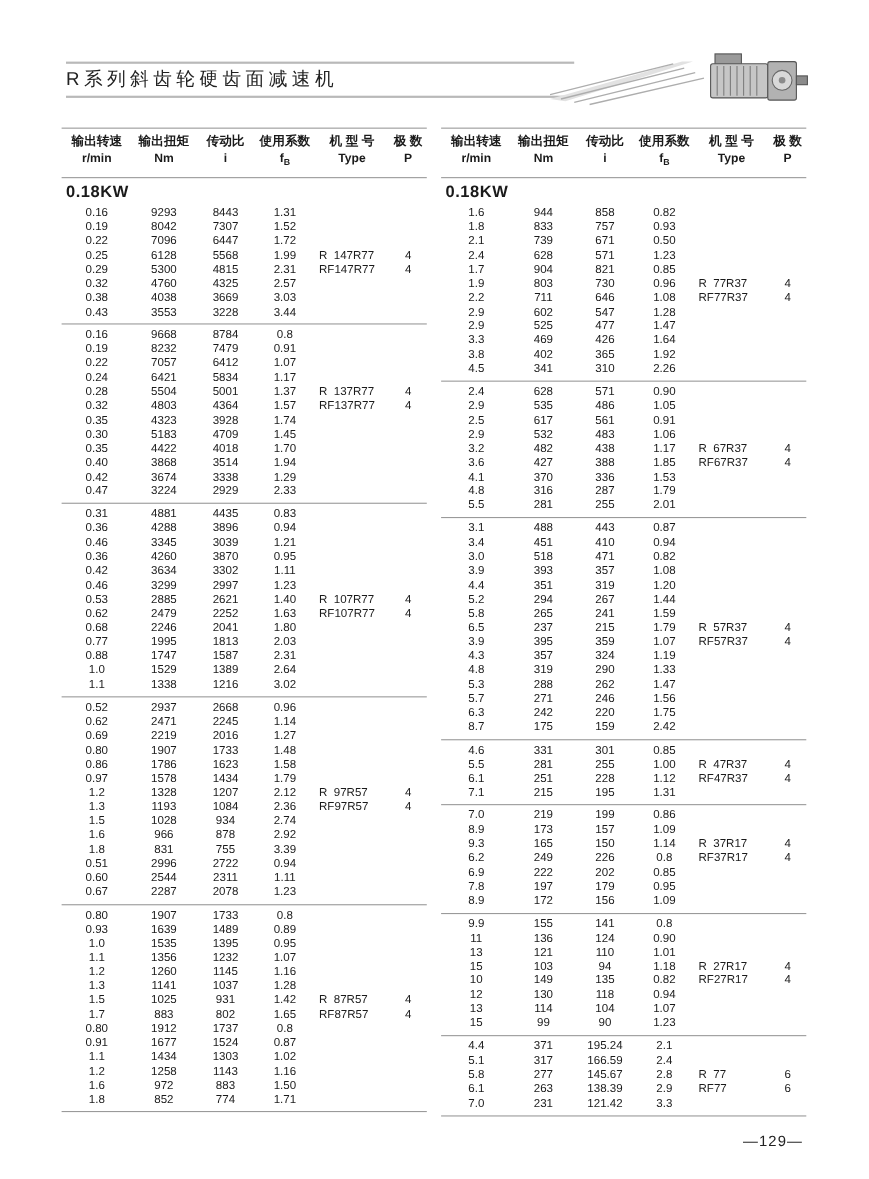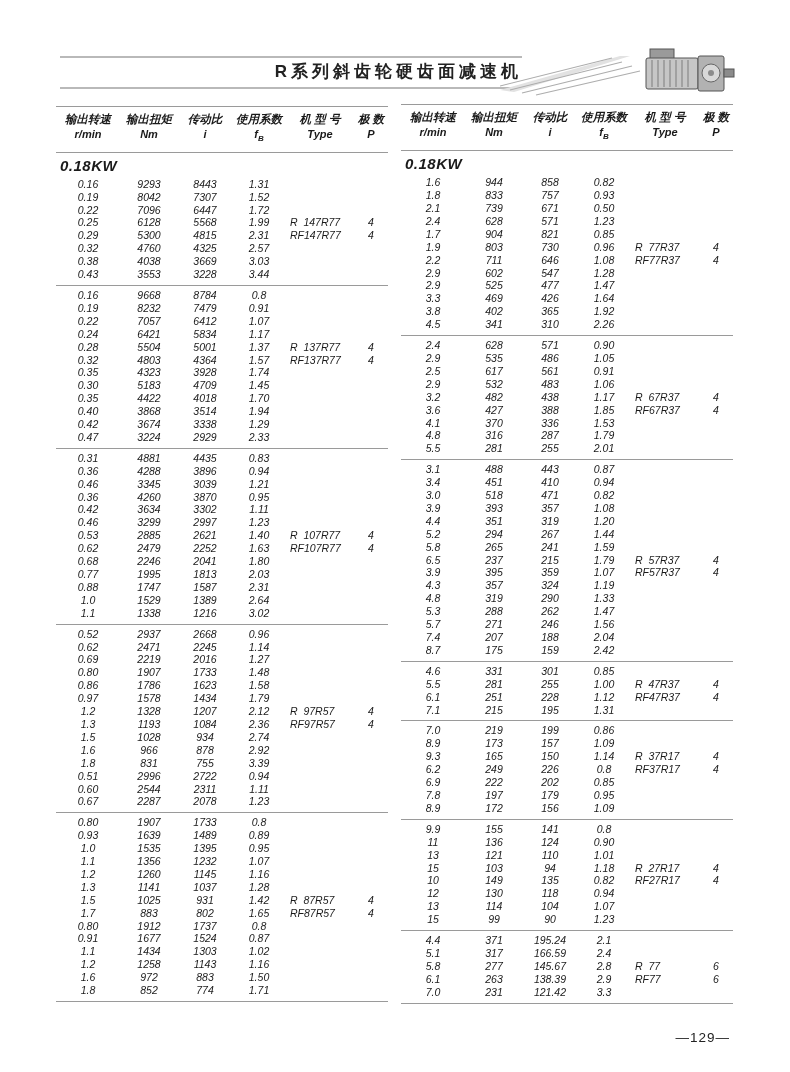--- a/index.html
+++ b/index.html
@@ -6,26 +6,26 @@
   .page{
     position:relative;width:790px;height:1072px;background:#ffffff;
     font-family:"Liberation Sans","DejaVu Sans",sans-serif;color:#1a1a1a;
     overflow:hidden;margin:0 auto;box-shadow:0 0 4px rgba(0,0,0,.25);
   }
   
   .header{position:absolute;top:50px;left:60px;width:676px;height:46px;}
   .rule-top{position:absolute;top:6px;left:0;width:462px;height:2px;background:#b9b9b9;}
   .rule-bottom{position:absolute;top:37px;left:0;width:462px;height:2px;background:#b9b9b9;}
   .title{
-    position:absolute;top:10px;left:0;width:462px;text-align:right;
-    font-size:17px;font-weight:bold;letter-spacing:4px;color:#222;
+    position:absolute;top:10px;left:0;width:462px;text-align:left;
+    font-size:17px;font-weight:normal;letter-spacing:4px;color:#222;
   }
   .motor-art{position:absolute;top:-4px;right:0;width:236px;height:52px;}
   
-  .tables{position:absolute;top:104px;left:56px;width:678px;display:flex;align-items:center;font-style:italic;}
+  .tables{position:absolute;top:116px;left:56px;width:678px;display:flex;align-items:flex-start;}
   .col{width:332px;}
   .vdiv{width:1px;background:#9a9a9a;margin:0 6px;}
   .thead{
     display:grid;grid-template-columns:64px 58px 54px 54px 68px 34px;
     border-top:1px solid #9a9a9a;border-bottom:1px solid #9a9a9a;
     padding:5px 0 6px 0;
   }
   .th{text-align:center;}
   .th-l1{font-size:11.5px;font-weight:bold;line-height:15px;}
   .th-l2{font-size:11px;font-weight:bold;line-height:14px;}
@@ -905,24 +905,24 @@
           </div>
           <div class="row">
             <div class="cell c0">5.7</div>
             <div class="cell c1">271</div>
             <div class="cell c2">246</div>
             <div class="cell c3">1.56</div>
             <div class="cell c4"></div>
             <div class="cell c5"></div>
           </div>
           <div class="row">
-            <div class="cell c0">7.4</div>
-            <div class="cell c1">207</div>
-            <div class="cell c2">188</div>
-            <div class="cell c3">2.04</div>
+            <div class="cell c0">6.3</div>
+            <div class="cell c1">242</div>
+            <div class="cell c2">220</div>
+            <div class="cell c3">1.75</div>
             <div class="cell c4"></div>
             <div class="cell c5"></div>
           </div>
           <div class="row">
             <div class="cell c0">8.7</div>
             <div class="cell c1">175</div>
             <div class="cell c2">159</div>
             <div class="cell c3">2.42</div>
             <div class="cell c4"></div>
             <div class="cell c5"></div>

